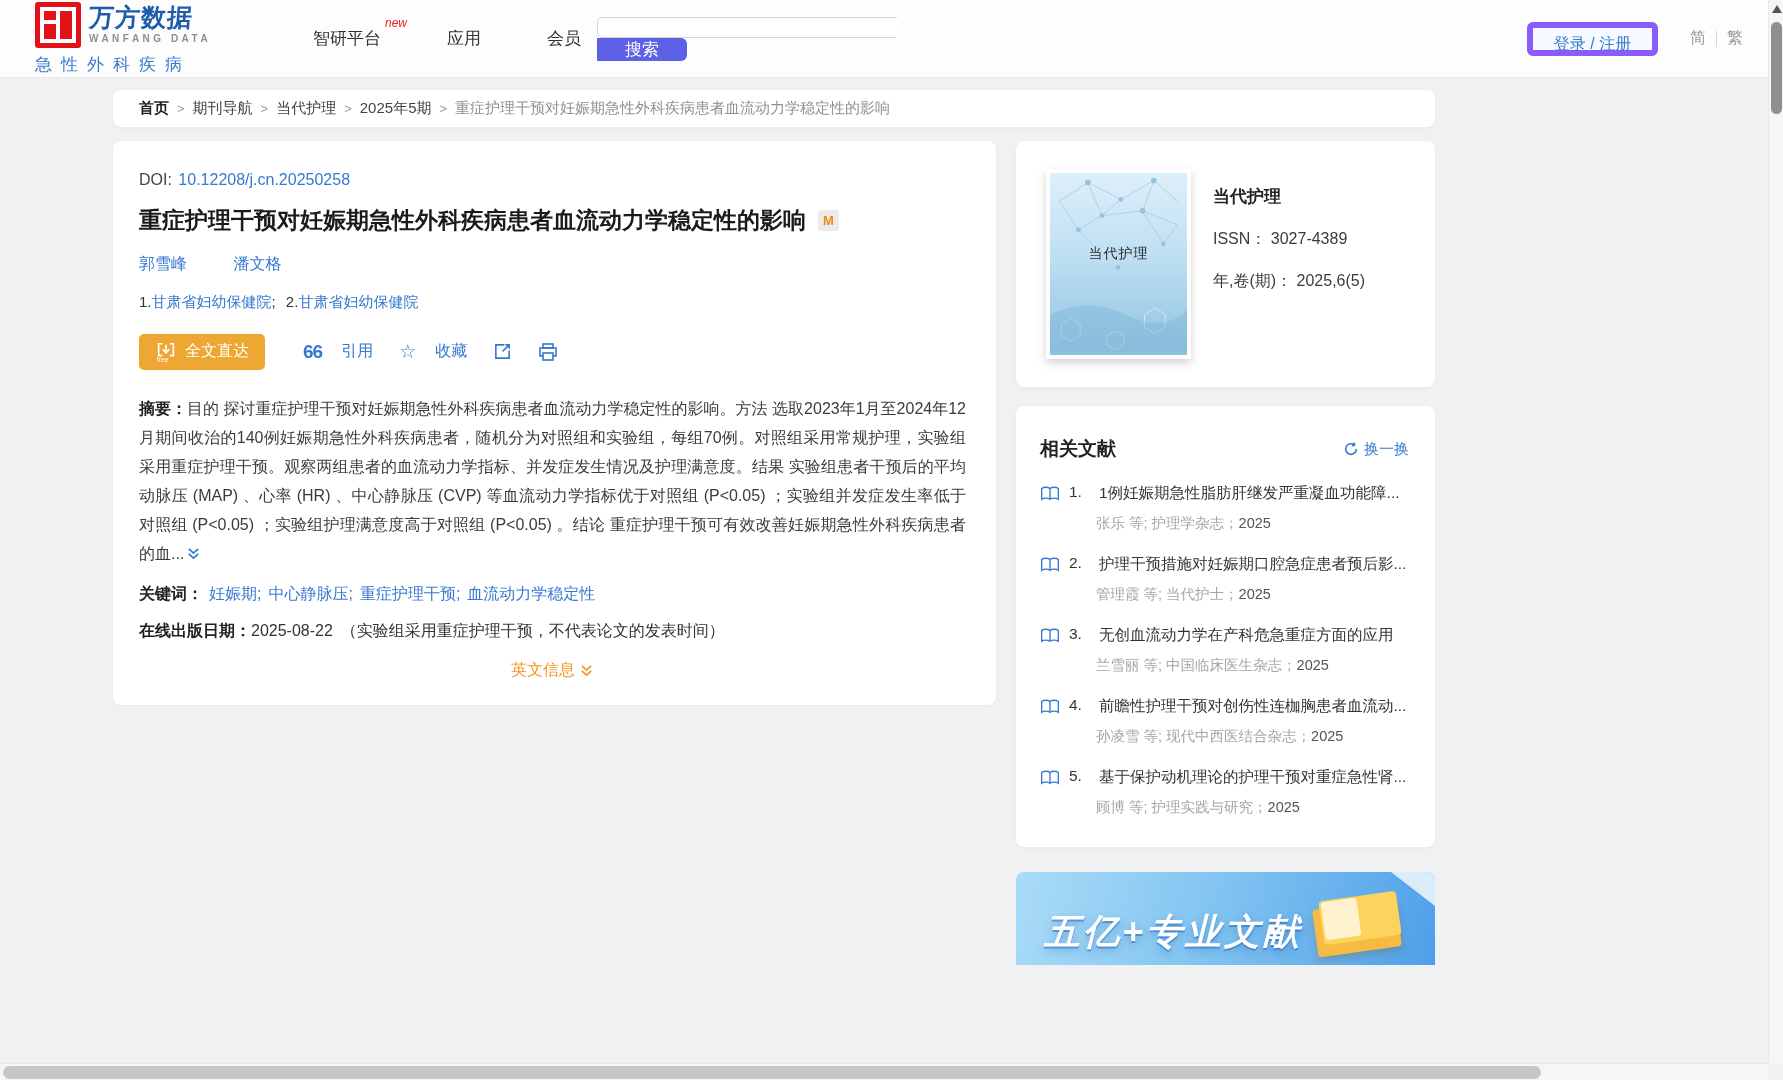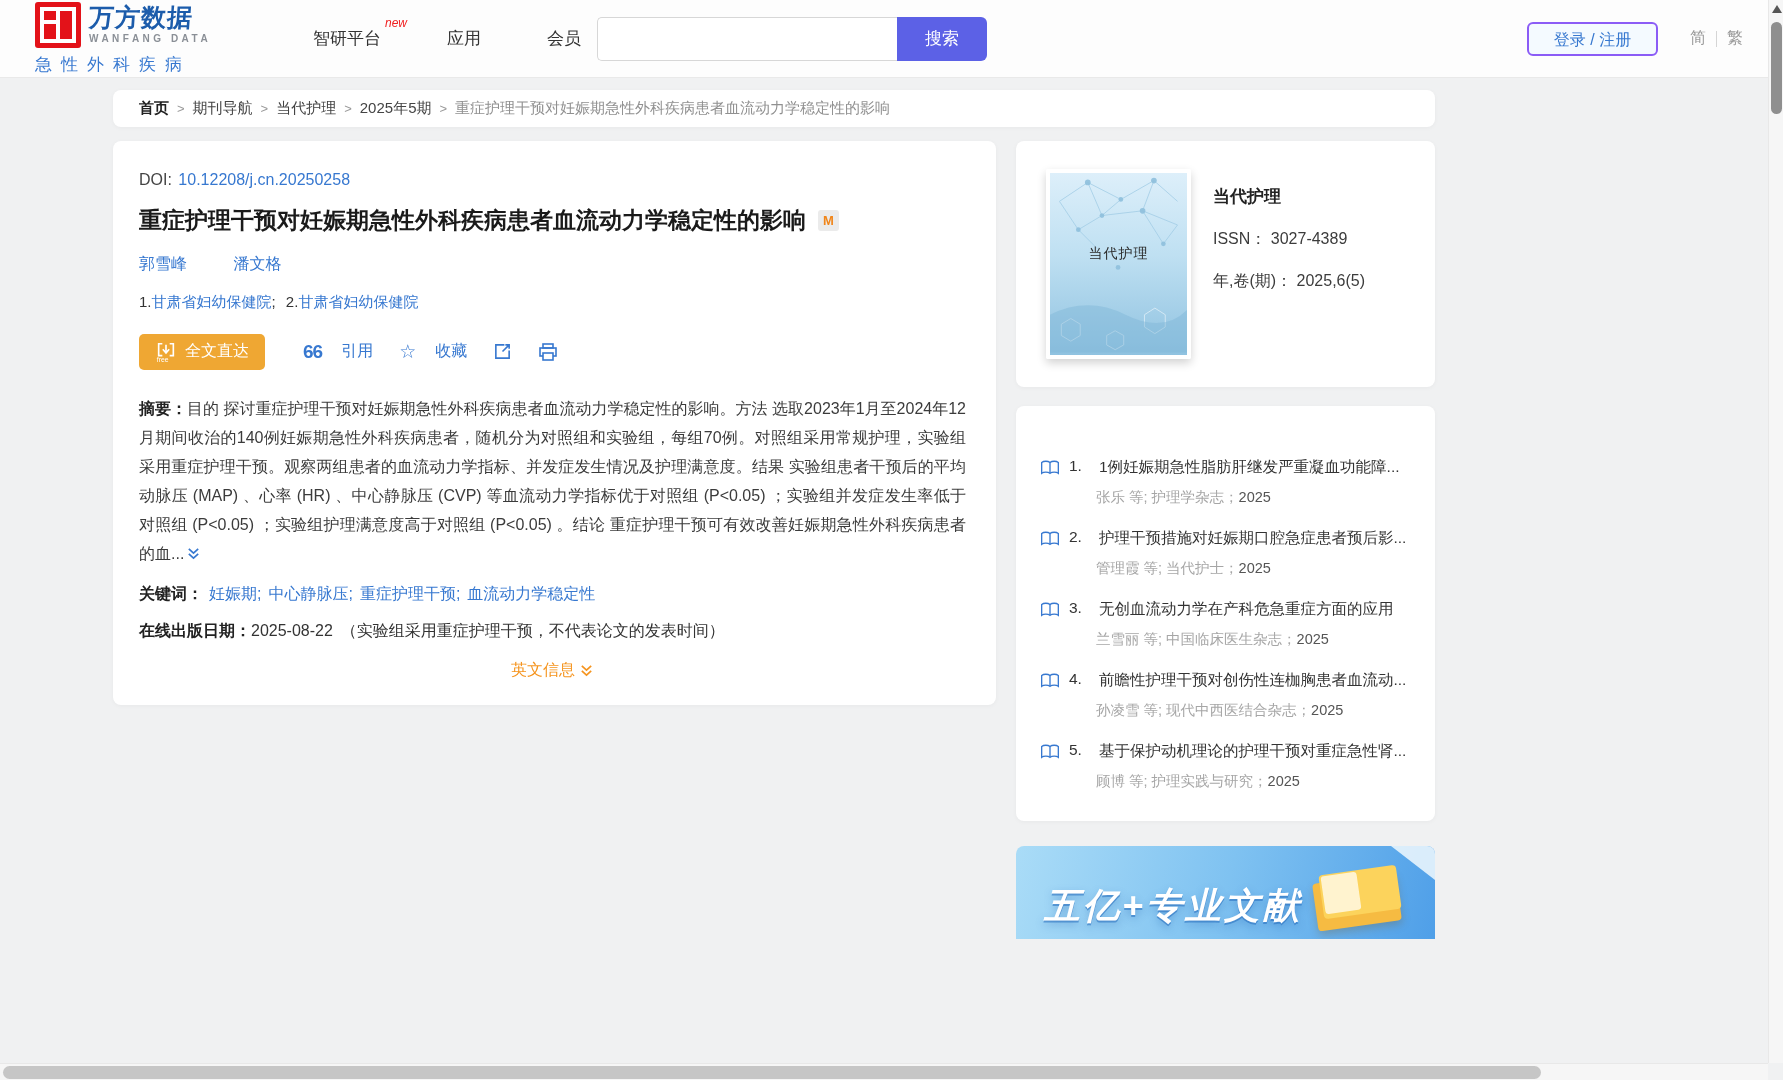--- a/index.html
+++ b/index.html
@@ -19,32 +19,32 @@
   .logo-row { display:flex; align-items:center; }
   .logo-mark { width:46px; height:46px; background:#e31219; border-radius:3px; position:relative; flex:0 0 auto; }
   .logo-mark svg { position:absolute; inset:0; }
   .logo-texts { margin-left:8px; display:flex; flex-direction:column; }
   .brand-cn { font-size:25px; font-weight:900; color:#1c5cab; transform:skewX(-4deg); letter-spacing:1px; line-height:1; }
   .brand-en { font-size:10px; font-weight:bold; color:#8a8f96; letter-spacing:3.5px; margin-top:3px; }
   .tagline { font-size:17px; color:#3778d0; letter-spacing:9px; margin-top:5px; white-space:nowrap; }
   .nav { display:flex; align-items:center; margin-left:68px; gap:66px; }
   .nav-item { font-size:17px; color:#333; cursor:pointer; position:relative; white-space:nowrap; }
   .nav-badge { position:absolute; top:-11px; right:-26px; color:#f02020; font-size:12px; font-style:italic; }
-  .search-wrap { display:flex; margin-left:16px; height:44px; }
+  .search-wrap { display:flex; margin-left:16px; height:44px;flex-direction:column; }
   .search-input {
     width:300px; height:44px; border:1px solid #d7d7d7; border-right:none;
     border-radius:5px 0 0 5px; padding:0 12px; font-size:15px; outline:none; background:#fff;
   }
   .search-btn {
     width:90px; height:44px; background:#5c61e6; color:#fff; font-size:17px;
     border:none; border-radius:0 6px 6px 0; cursor:pointer;
   }
   .login-btn {
     margin-left:auto; width:131px; height:34px; line-height:32px; text-align:center;
-    background:#f4faff; border:2px solid #8b5cf6; border-radius:6px;
+    background:#f4faff; border:6px solid #8b5cf6; border-radius:6px;
     color:#3778d0; font-size:16px; cursor:pointer;
   }
   .lang { display:flex; align-items:center; margin-left:32px; font-size:16px; color:#9a9a9a; gap:10px; }
   .lang .divider { width:1px; height:16px; background:#d5d5d5; }
   .lang span { cursor:pointer; }
 
   
   .page { margin-left:113px; width:1322px; }
   .breadcrumb {
     margin-top:12px; height:37px; background:#fff; border-radius:6px;
@@ -328,20 +328,30 @@
             <span>3027-4389</span>
           </div>
           <div class="j-row">
             <span>年,卷(期)：</span>
             <span>2025,6(5)</span>
           </div>
         </div>
       </div>
 
       <div class="card related-card">
+        <div class="related-head">
+          <span class="related-title">相关文献</span>
+          <span class="refresh">
+            <svg width="16" height="16" viewBox="0 0 18 18">
+              <path d="M15 9 a6 6 0 1 1 -2.2 -4.6" fill="none" stroke="#3778d0" stroke-width="1.8"></path>
+              <path d="M12.2 1.6 L13 4.6 L10 5.3" fill="none" stroke="#3778d0" stroke-width="1.8"></path>
+            </svg>
+            <span>换一换</span>
+          </span>
+        </div>
 
         <div class="rel-item">
           <div class="rel-line1">
             <svg width="20" height="17" viewBox="0 0 24 20">
               <path d="M12 4 C9.5 2 4.5 2 2 4 L2 17 C4.5 15 9.5 15 12 17 C14.5 15 19.5 15 22 17 L22 4 C19.5 2 14.5 2 12 4 Z" fill="none" stroke="#3778d0" stroke-width="1.6"></path>
               <line x1="12" y1="4" x2="12" y2="17" stroke="#3778d0" stroke-width="1.6"></line>
             </svg>
             <span class="rel-num">1.</span>
             <span class="rel-title">1例妊娠期急性脂肪肝继发严重凝血功能障...</span>
           </div>

